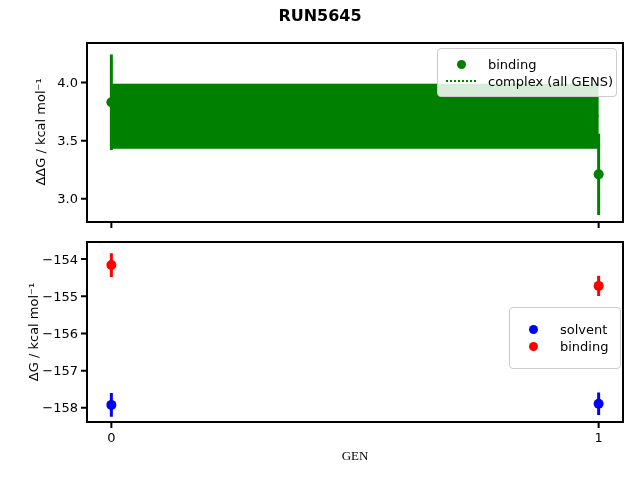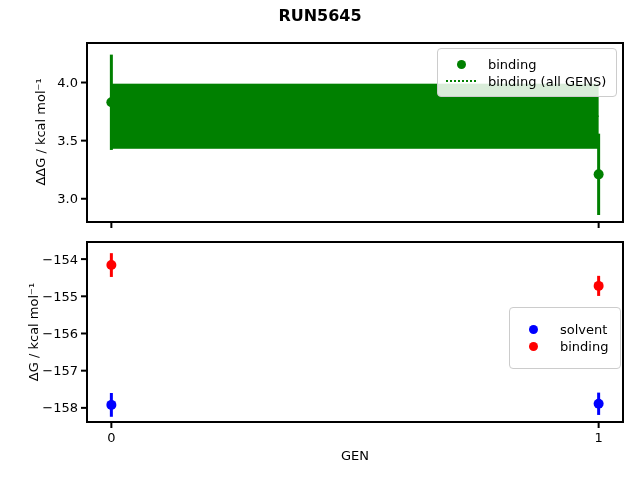--- a/index.html
+++ b/index.html
@@ -4,20 +4,21 @@
 <style>
   html, body { margin: 0; padding: 0; background: #ffffff; }
   #figure {
     position: relative;
     width: 640px;
     height: 480px;
     background: #ffffff;
     font-family: "DejaVu Sans", "Liberation Sans", sans-serif;
     color: #000;
     overflow: hidden;
+    border-radius: 30px;
   }
   .fig-title {
     position: absolute;
     top: 6px; left: 0; width: 640px;
     text-align: center;
     font-size: 16px;
     font-weight: bold;
   }
   svg text {
     font-family: "DejaVu Sans", "Liberation Sans", sans-serif;
@@ -29,20 +30,21 @@
     white-space: nowrap;
     transform: translate(-50%, -50%) rotate(-90deg);
   }
   #ylabel-top  { left: 40px; top: 132px; }
   #ylabel-bottom { left: 33px; top: 332px; }
   .xlabel {
     position: absolute;
     left: 87px; top: 448px; width: 536px;
     text-align: center;
     font-size: 13px;
+    font-family: Liberation Serif, serif;
   }
   .legend {
     position: absolute;
     box-sizing: border-box;
     border: 1px solid #cccccc;
     border-radius: 4px;
     background: rgba(255,255,255,0.85);
     padding: 20px 8px;
     font-size: 13px;
     display: flex;
@@ -114,21 +116,21 @@
     <div class="legend-row">
       <span class="legend-marker">
         <span class="dot" style="background: rgb(0, 128, 0);"></span>
       </span>
       <span class="legend-label">binding</span>
     </div>
     <div class="legend-row">
       <span class="legend-marker">
         <span class="dotted-line" style="border-top-color: rgb(0, 128, 0);"></span>
       </span>
-      <span class="legend-label">binding (all GENS)</span>
+      <span class="legend-label">complex (all GENS)</span>
     </div>
   </div>
 
   <div class="legend" id="legend-bottom">
     <div class="legend-row">
       <span class="legend-marker">
         <span class="dot" style="background: rgb(0, 0, 255);"></span>
       </span>
       <span class="legend-label">solvent</span>
     </div>

